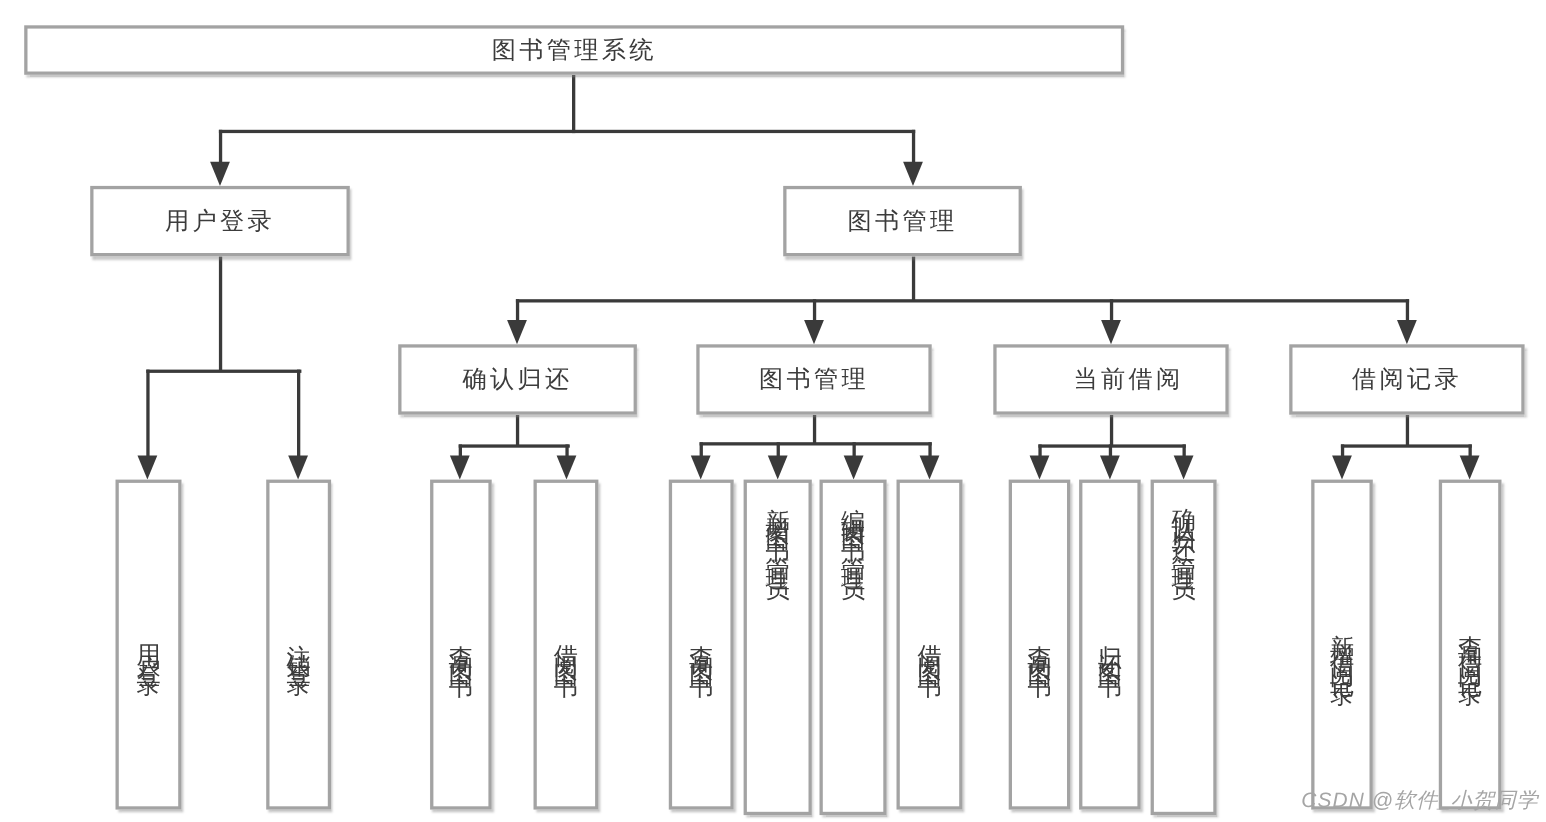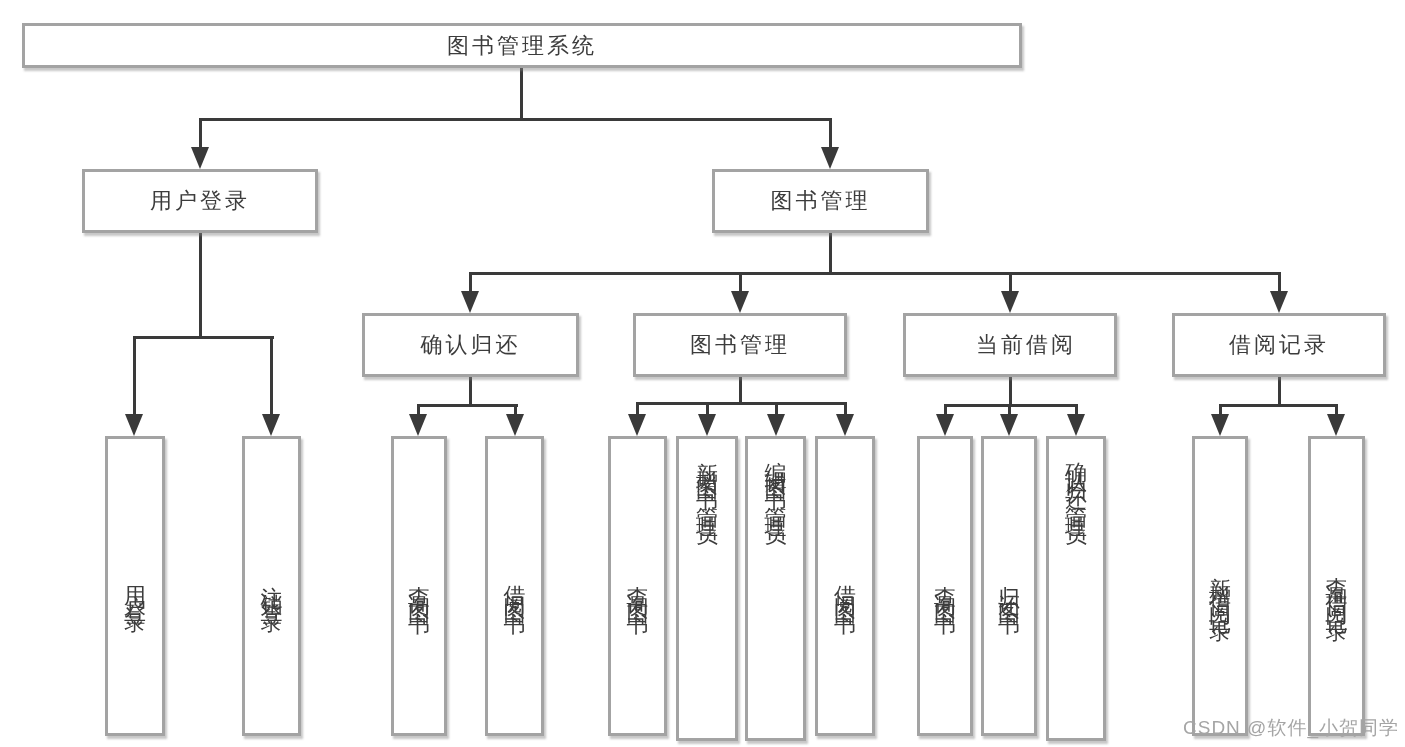--- a/index.html
+++ b/index.html
@@ -48,20 +48,21 @@
     border-top:22px solid #3a3a3a;
   }
   .watermark{
     position:absolute;
     left:1183px;top:715px;
     font-size:19px;
     letter-spacing:1px;
     color:#a5a5a5;
     white-space:nowrap;
     z-index:10;
+    font-style:italic;
   }
 </style>
 </head>
 <body>
 
 <div class="canvas">
 
   <div class="vl" style="left:519.5px;top:68px;height:53px;"></div>
 
   <div class="hl" style="left:198.5px;top:117.5px;width:633px;"></div>

